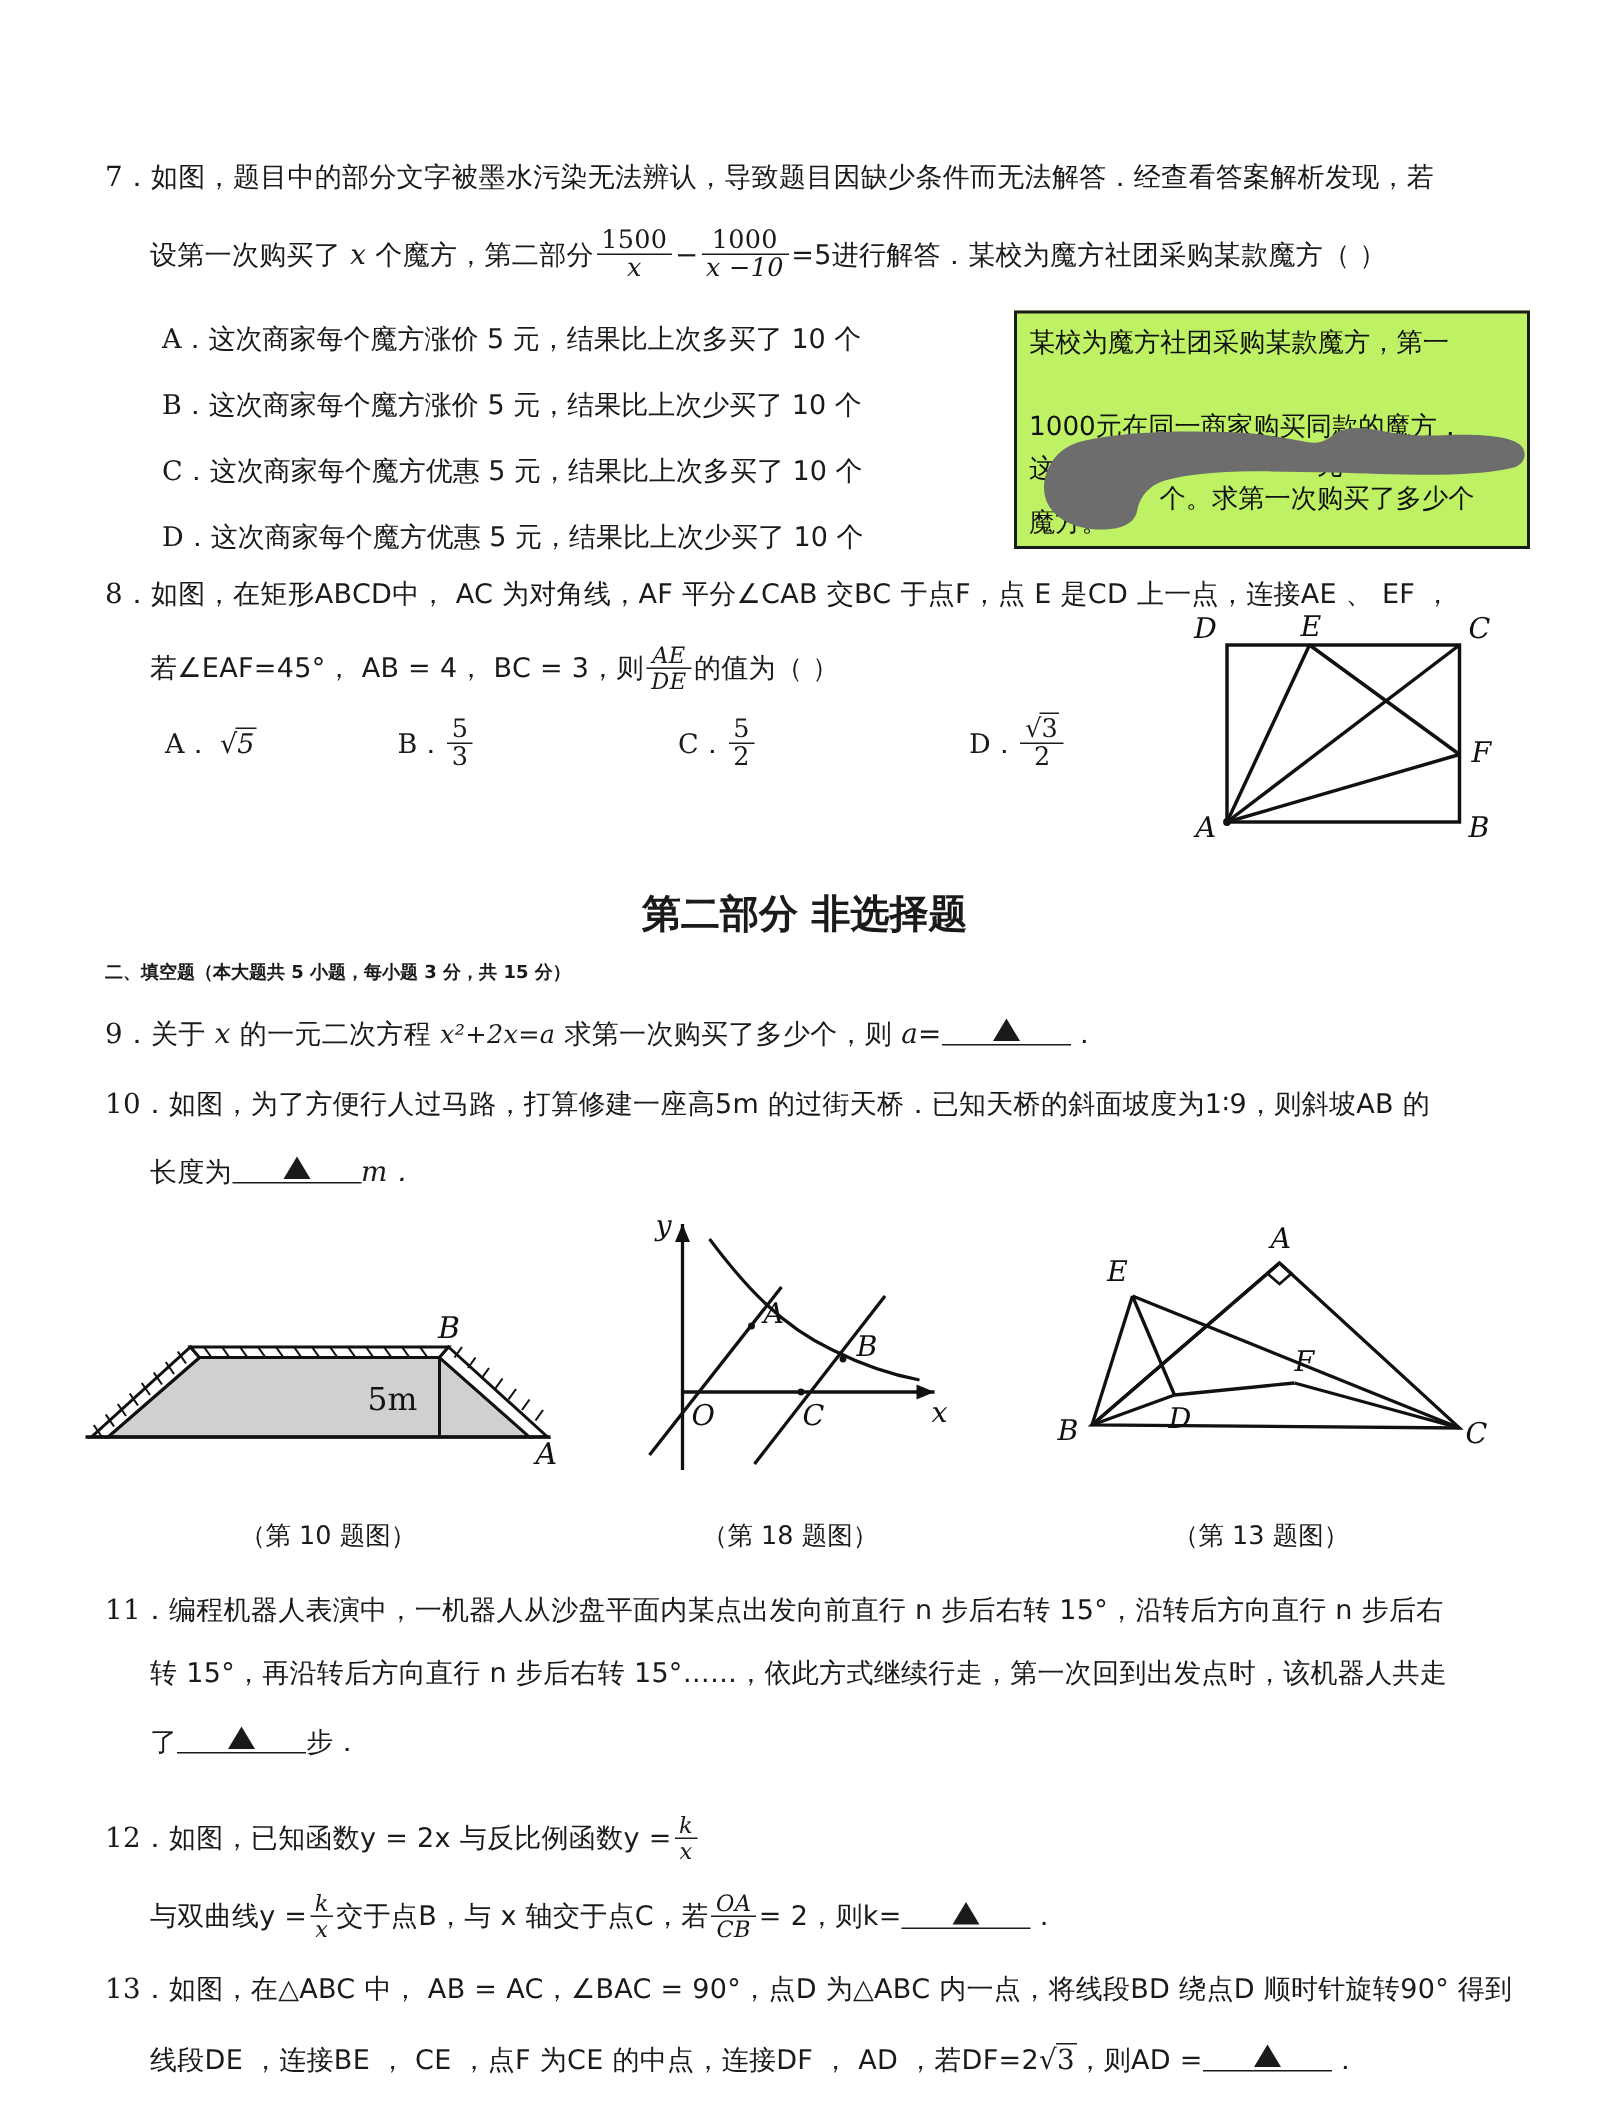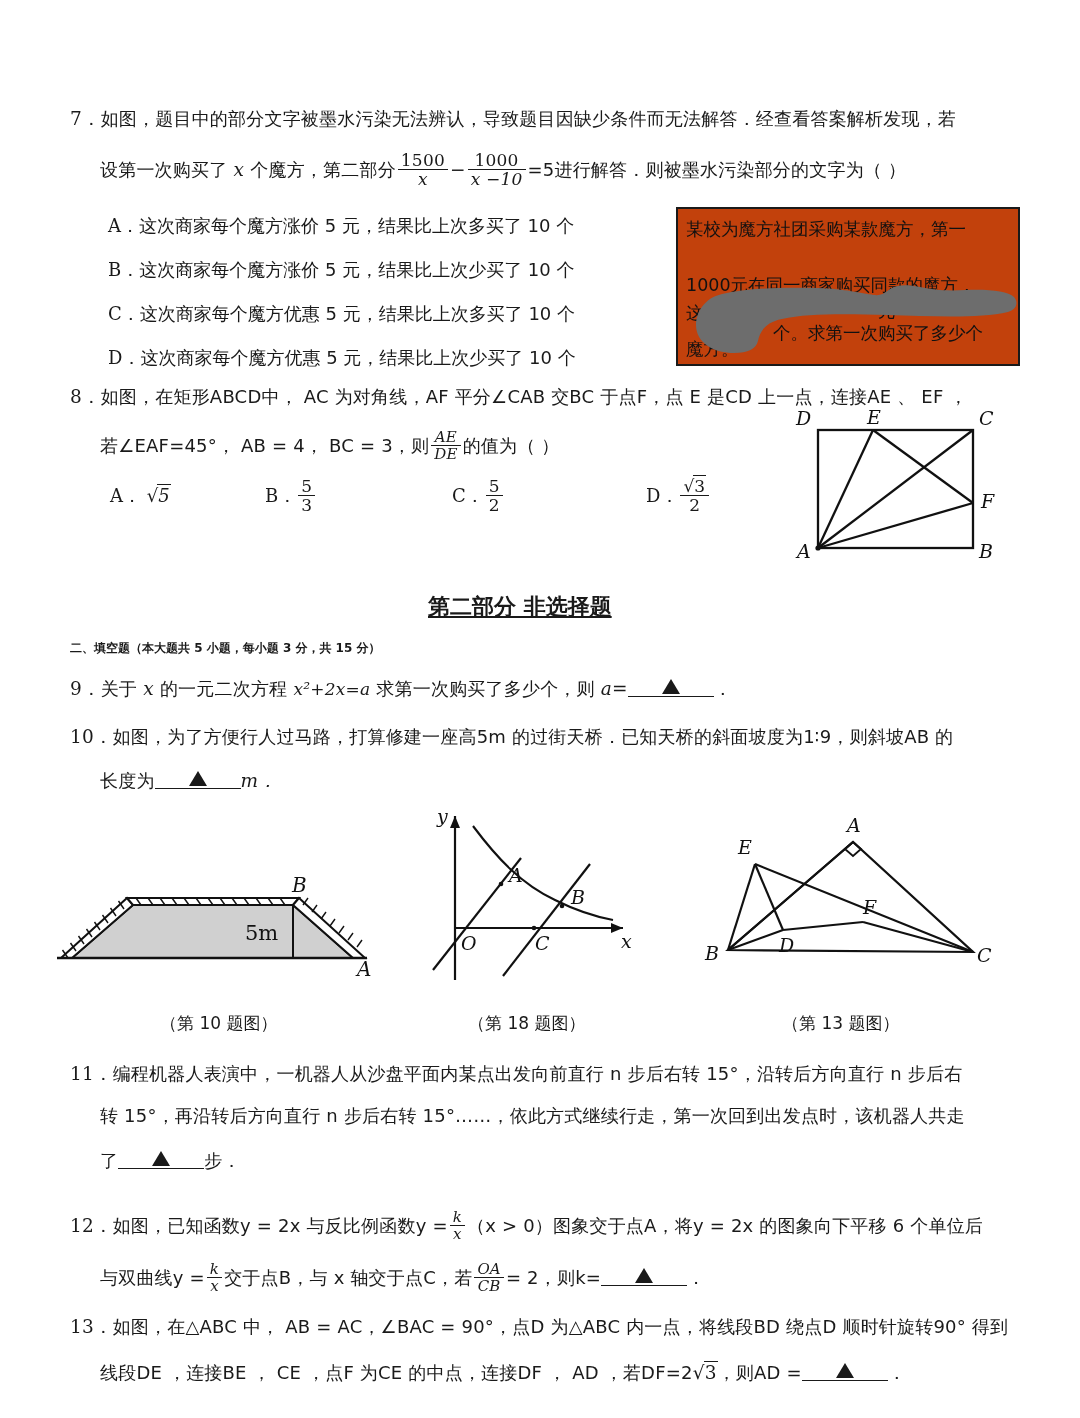--- a/index.html
+++ b/index.html
@@ -70,44 +70,43 @@
   .rad .bar {
     border-top: 1.2px solid #1a1a1a;
     padding: 0 1px 0 1px;
     margin-left: -1px;
   }
 
   
   .inkbox {
     position: absolute;
     border: 2px solid #1a1a1a;
-    background: #c2410c;
+    background: #bef264;
     overflow: hidden;
   }
   .inkbox .txt {
     position: absolute;
     font-family: "DejaVu Sans", "Liberation Sans", sans-serif;
     font-size: 17.5px;
     line-height: 28px;
     color: #111;
     white-space: nowrap;
   }
   .blot {
     position: absolute;
     pointer-events: none;
   }
 
   
   .part-title {
     position: absolute;
     font-family: "DejaVu Sans", "Liberation Sans", sans-serif;
     font-weight: bold;
-    font-size: 22px;
-    white-space: nowrap;
-    text-decoration: underline;
+    font-size: 26px;
+    white-space: nowrap;
   }
   .sub-title {
     position: absolute;
     font-family: "DejaVu Sans", "Liberation Sans", sans-serif;
     font-weight: bold;
     font-size: 12px;
     white-space: nowrap;
   }
 
   
@@ -144,21 +143,21 @@
 
 <div class="page">
 
   <div class="qline" style="left:70px; top:110px;">
     <span class="num">7．</span><span class="cn">如图，题目中的部分文字被墨水污染无法辨认，导致题目因缺少条件而无法解答．经查看答案解析发现，若</span>
   </div>
 
   <div class="qline" style="left:100px; top:152px;">
     <span class="cn">设第一次购买了</span>
     <span class="it">x</span>
-    <span class="cn">个魔方，第二部分</span><span class="frac big"><span class="top">1500</span><span class="bot it">x</span></span><span class="num">−</span><span class="frac big"><span class="top">1000</span><span class="bot it">x −10</span></span><span class="cn">=5进行解答．则被墨水污染部分的文字为（    ）</span>
+    <span class="cn">个魔方，第二部分</span><span class="frac big"><span class="top">1500</span><span class="bot it">x</span></span><span class="num">−</span><span class="frac big"><span class="top">1000</span><span class="bot it">x −10</span></span><span class="cn">=5进行解答．某校为魔方社团采购某款魔方（    ）</span>
   </div>
 
   <div class="opt" style="left:108px; top:214px;">
     <span class="lbl">A．</span><span>这次商家每个魔方涨价 5 元，结果比上次多买了 10 个</span>
   </div>
   <div class="opt" style="left:108px; top:258px;">
     <span class="lbl">B．</span><span>这次商家每个魔方涨价 5 元，结果比上次少买了 10 个</span>
   </div>
   <div class="opt" style="left:108px; top:302px;">
     <span class="lbl">C．</span><span>这次商家每个魔方优惠 5 元，结果比上次多买了 10 个</span>
@@ -353,21 +352,21 @@
     <span class="num">11．</span><span class="cn">编程机器人表演中，一机器人从沙盘平面内某点出发向前直行 n 步后右转 15°，沿转后方向直行 n 步后右</span>
   </div>
   <div class="qline" style="left:100px; top:1107px;">
     <span class="cn">转 15°，再沿转后方向直行 n 步后右转 15°……，依此方式继续行走，第一次回到出发点时，该机器人共走</span>
   </div>
   <div class="qline" style="left:100px; top:1150px;">
     <span class="cn">了</span><span class="blank"></span><span class="cn">步．</span>
   </div>
 
   <div class="qline" style="left:70px; top:1210px;">
-    <span class="num">12．</span><span class="cn">如图，已知函数y = 2x 与反比例函数y =</span><span class="frac"><span class="top it">k</span><span class="bot it">x</span></span><span class="cn">（x &gt; 0）图象交于点A，将y = 2x 的图象向下平移 6 个单位后</span>
+    <span class="num">12．</span><span class="cn">如图，已知函数y = 2x 与反比例函数y =</span><span class="frac"><span class="top it">k</span><span class="bot it">x</span></span>
   </div>
   <div class="qline" style="left:100px; top:1262px;">
     <span class="cn">与双曲线y =</span><span class="frac"><span class="top it">k</span><span class="bot it">x</span></span><span class="cn">交于点B，与 x 轴交于点C，若</span><span class="frac"><span class="top it">OA</span><span class="bot it">CB</span></span><span class="cn">= 2，则k=</span><span class="blank"></span><span class="cn">．</span>
   </div>
 
   <div class="qline" style="left:70px; top:1318px;">
     <span class="num">13．</span><span class="cn">如图，在△ABC 中，  AB = AC，∠BAC = 90°，点D 为△ABC 内一点，将线段BD 绕点D 顺时针旋转90° 得到</span>
   </div>
   <div class="qline" style="left:100px; top:1362px;">
     <span class="cn">线段DE ，连接BE ， CE ，点F 为CE 的中点，连接DF ， AD ，若DF=2</span><span class="rad">√<span class="bar">3</span></span><span class="cn">，则AD =</span><span class="blank"></span><span class="cn">．</span>

